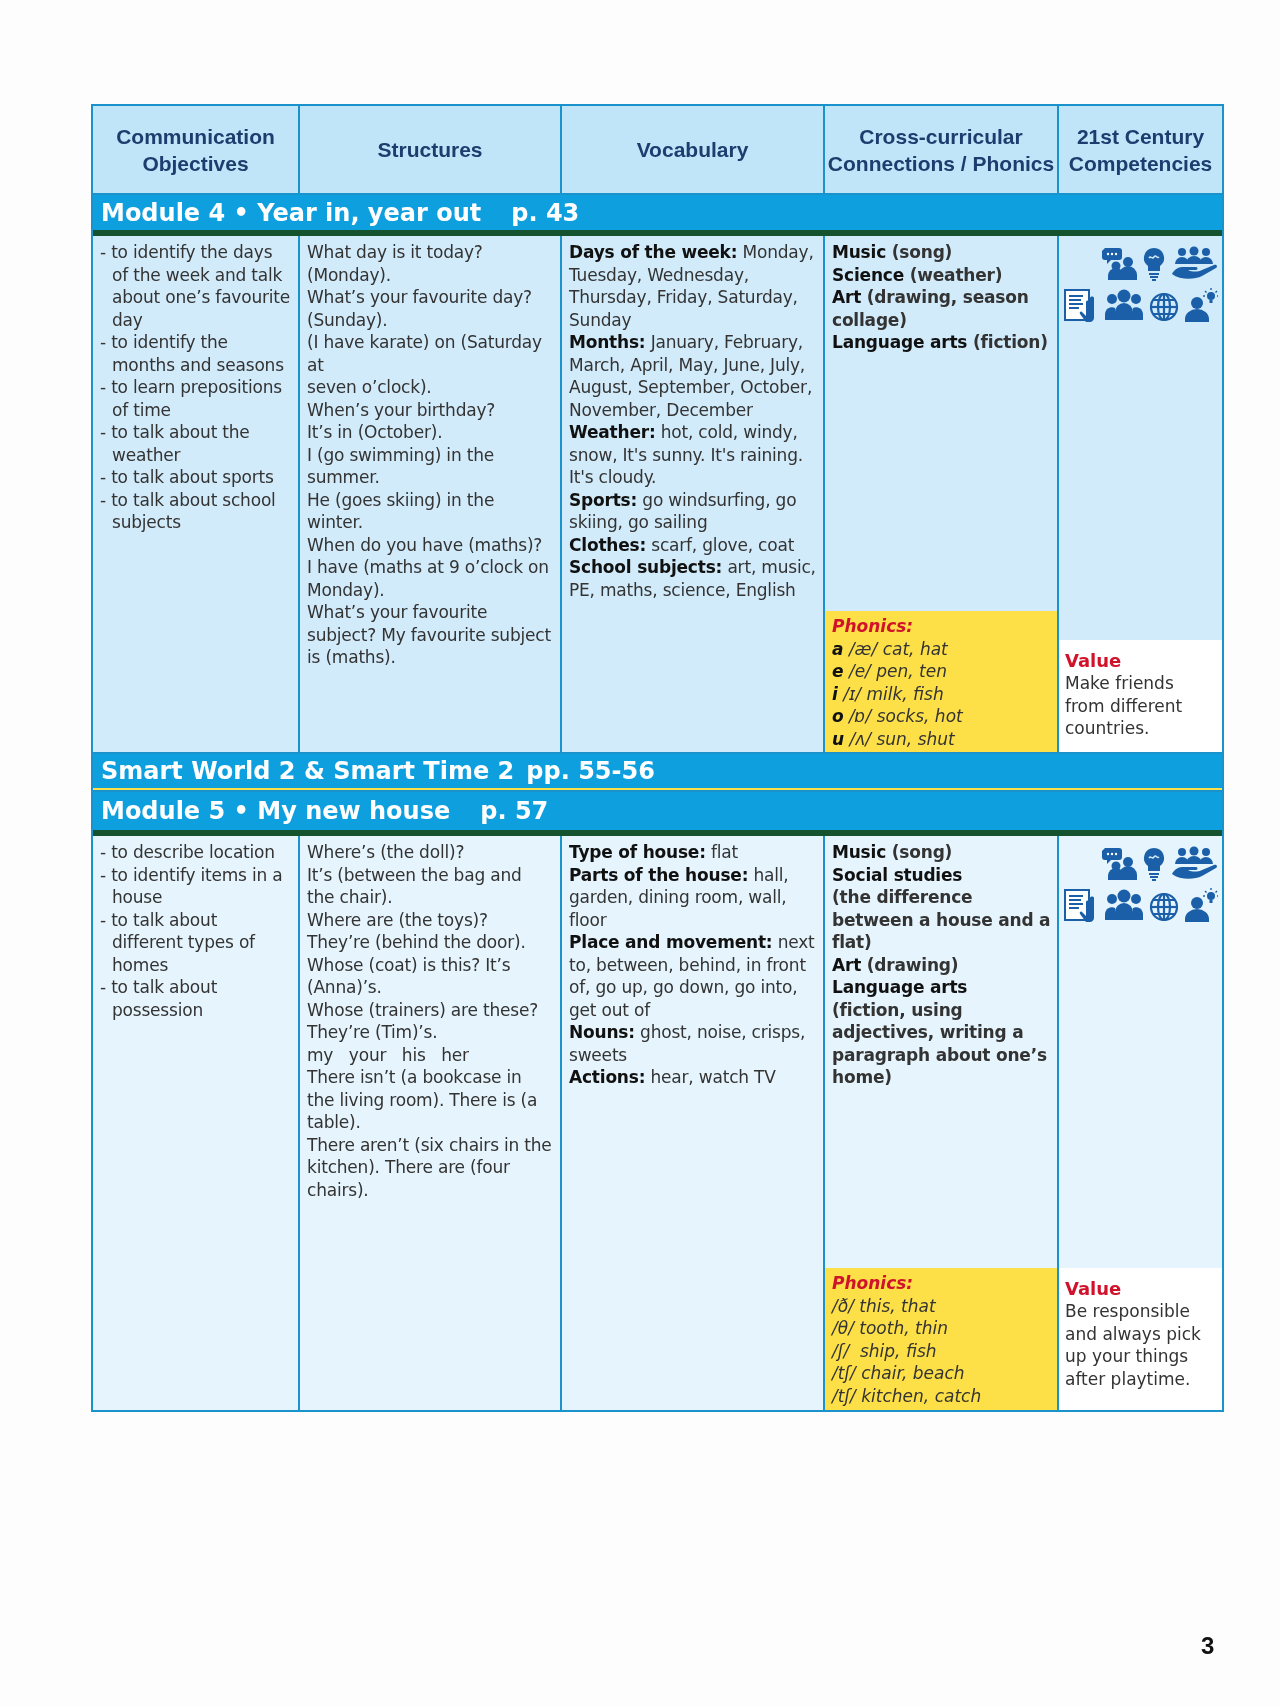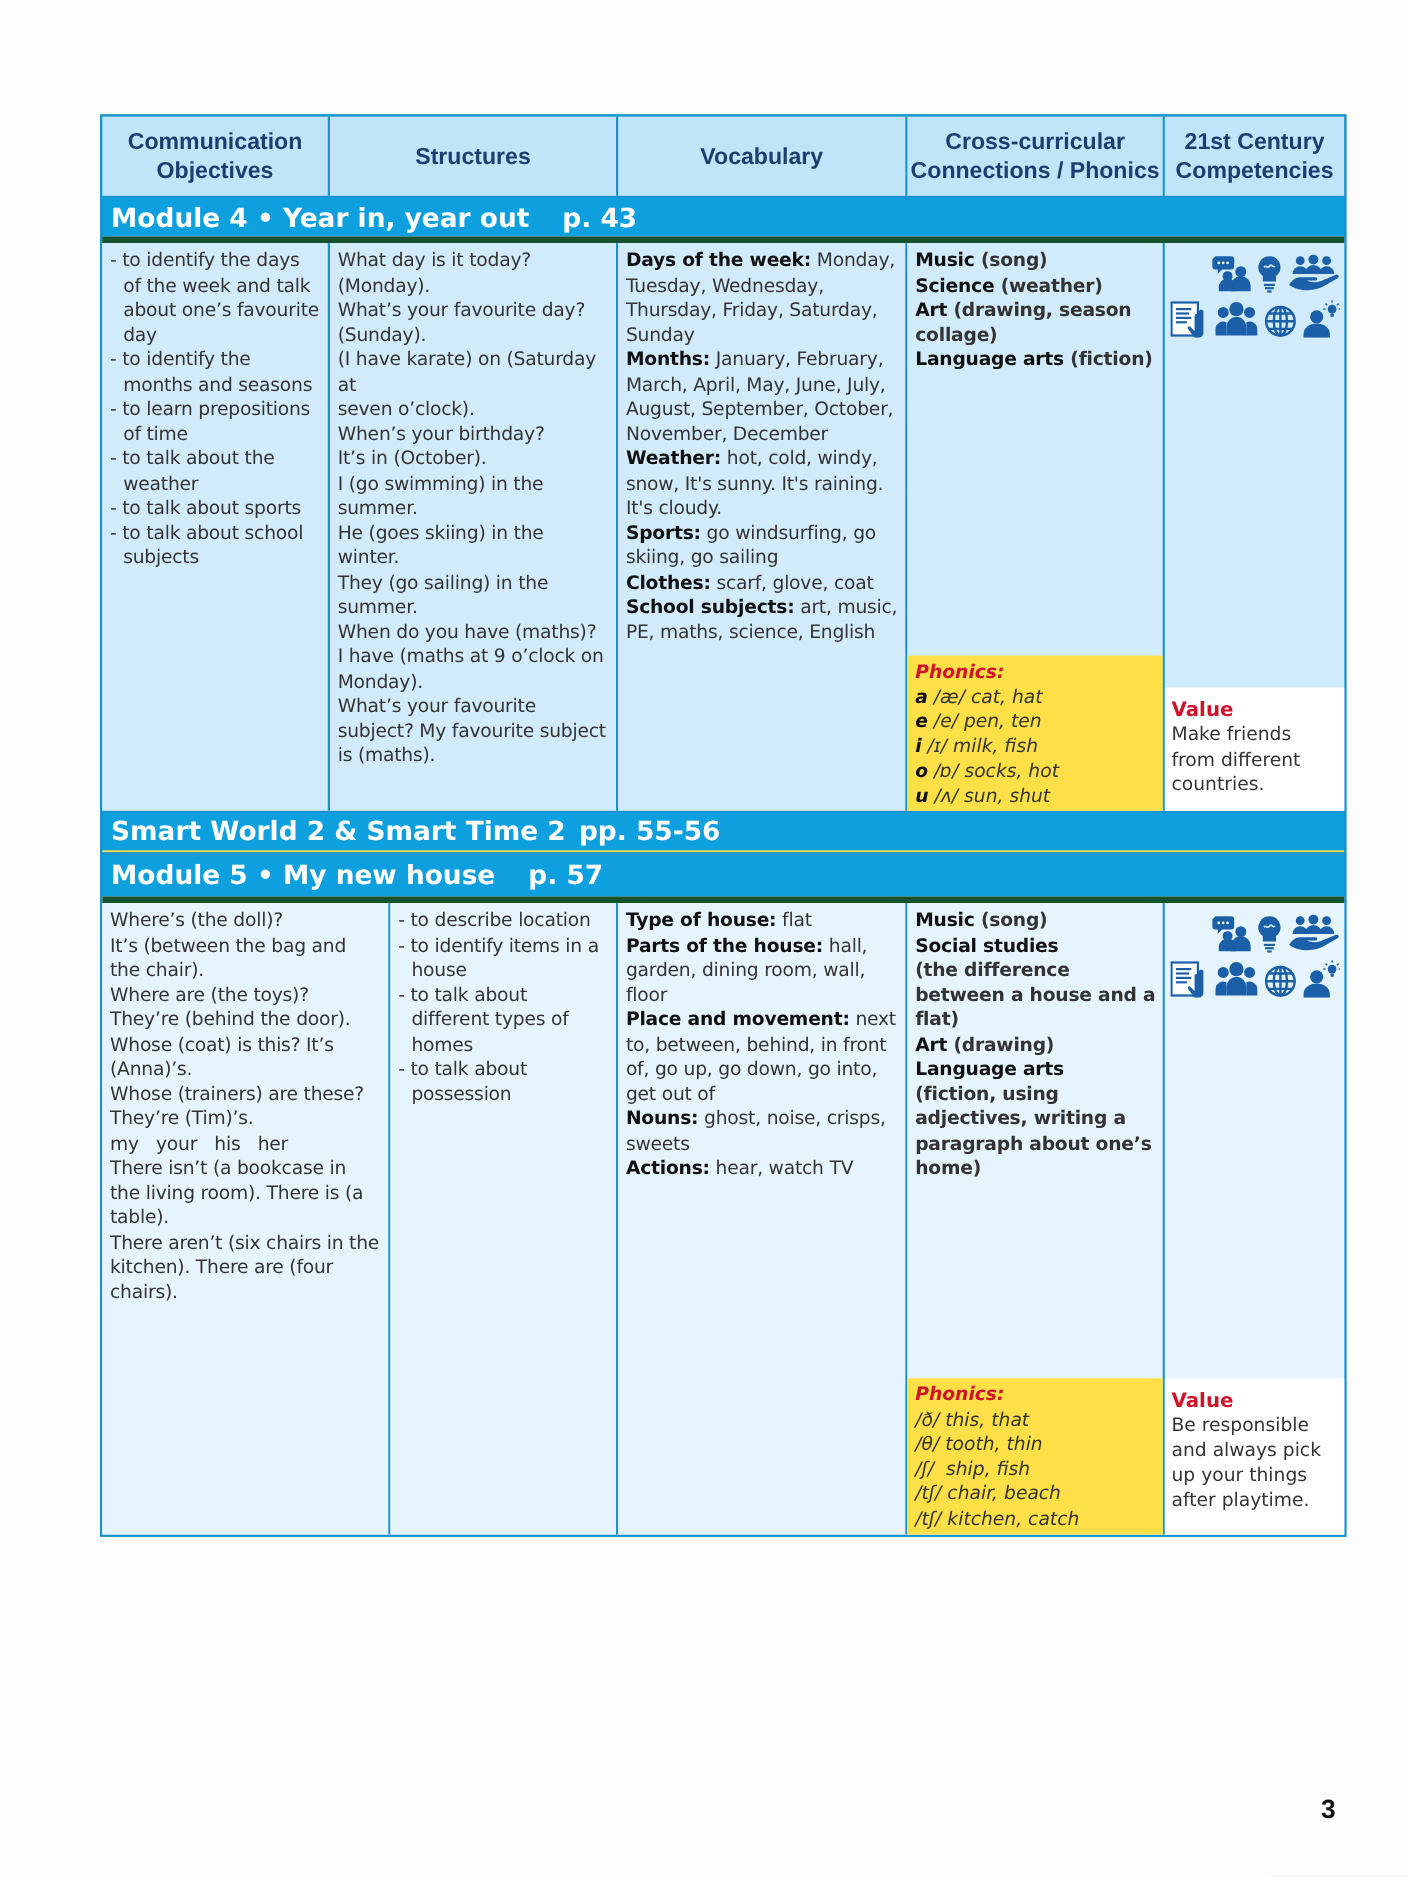--- a/index.html
+++ b/index.html
@@ -7,21 +7,21 @@
   body { position: relative; font-family: "DejaVu Sans", sans-serif; color: #2d2d2d; }
 
   .page { position: absolute; left: 0; top: 0; width: 1280px; height: 1706px; background: #fdfdfe; }
 
   .syllabus-table {
     position: absolute; left: 91px; top: 104px; width: 1133px;
     border: 2px solid #1a93cc;
     background: #1a93cc;
   }
   .row { display: flex; width: 100%; }
-  .header-row { height: 72px; background: #1a93cc; justify-content: flex-end; }
+  .header-row { height: 87px; background: #1a93cc; justify-content: flex-end; }
   .cell {
     position: relative;
     border-right: 2px solid #1a93cc;
   }
   .cell:last-child { border-right: none; }
   .c1 { width: 207px; }
   .c2 { width: 262px; }
   .c3 { width: 263px; }
   .c4 { width: 234px; }
   .c5 { flex: 1; }
@@ -136,21 +136,20 @@
       <div class="cell c2 txt">
         <div class="struct-list" id="m4-struct">
             <div>What day is it today? (Monday).</div>
             <div>What’s your favourite day? (Sunday).</div>
             <div>(I have karate) on (Saturday at</div>
             <div>seven o’clock).</div>
             <div>When’s your birthday?</div>
             <div>It’s in (October).</div>
             <div>I (go swimming) in the summer.</div>
             <div>He (goes skiing) in the winter.</div>
-            <div>They (go sailing) in the summer.</div>
             <div>When do you have (maths)?</div>
             <div>I have (maths at 9 o’clock on Monday).</div>
             <div>What’s your favourite subject? My favourite subject is (maths).</div>
           </div>
       </div>
       <div class="cell c3 txt">
         <div id="m4-vocab">
             <div><b>Days of the week:</b><span> Monday, Tuesday, Wednesday, Thursday, Friday, Saturday, Sunday</span></div>
             <div><b>Months:</b><span> January, February, March, April, May, June, July, August, September, October, November, December</span></div>
             <div><b>Weather:</b><span> hot, cold, windy, snow, It's sunny. It's raining. It's cloudy.</span></div>
@@ -259,42 +258,42 @@
       <span>Smart World 2 &amp; Smart Time 2</span>
       <span class="page-ref">pp. 55-56</span>
     </div>
 
     <div class="band band-m5">
       <span>Module 5 • My new house</span>
       <span class="page-ref">p. 57</span>
     </div>
 
     <div class="row body-row m5-body">
+      <div class="cell c1 txt">
+        <ul class="obj-list" id="m5-obj">
+            <li>to describe location</li>
+            <li>to identify items in a house</li>
+            <li>to talk about different types of homes</li>
+            <li>to talk about possession</li>
+          </ul>
+      </div>
       <div class="cell c2 txt">
         <div class="struct-list" id="m5-struct">
             <div>Where’s (the doll)?</div>
             <div>It’s (between the bag and the chair).</div>
             <div>Where are (the toys)?</div>
             <div>They’re (behind the door).</div>
             <div>Whose (coat) is this? It’s (Anna)’s.</div>
             <div>Whose (trainers) are these?</div>
             <div>They’re (Tim)’s.</div>
             <div>my &nbsp; your &nbsp; his &nbsp; her</div>
             <div>There isn’t (a bookcase in the living room). There is (a table).</div>
             <div>There aren’t (six chairs in the kitchen). There are (four chairs).</div>
           </div>
       </div>
-      <div class="cell c1 txt">
-        <ul class="obj-list" id="m5-obj">
-            <li>to describe location</li>
-            <li>to identify items in a house</li>
-            <li>to talk about different types of homes</li>
-            <li>to talk about possession</li>
-          </ul>
-      </div>
       <div class="cell c3 txt">
         <div id="m5-vocab">
             <div><b>Type of house:</b><span> flat</span></div>
             <div><b>Parts of the house:</b><span> hall, garden, dining room, wall, floor</span></div>
             <div><b>Place and movement:</b><span> next to, between, behind, in front of, go up, go down, go into, get out of</span></div>
             <div><b>Nouns:</b><span> ghost, noise, crisps, sweets</span></div>
             <div><b>Actions:</b><span> hear, watch TV</span></div>
           </div>
       </div>
       <div class="cell c4">

